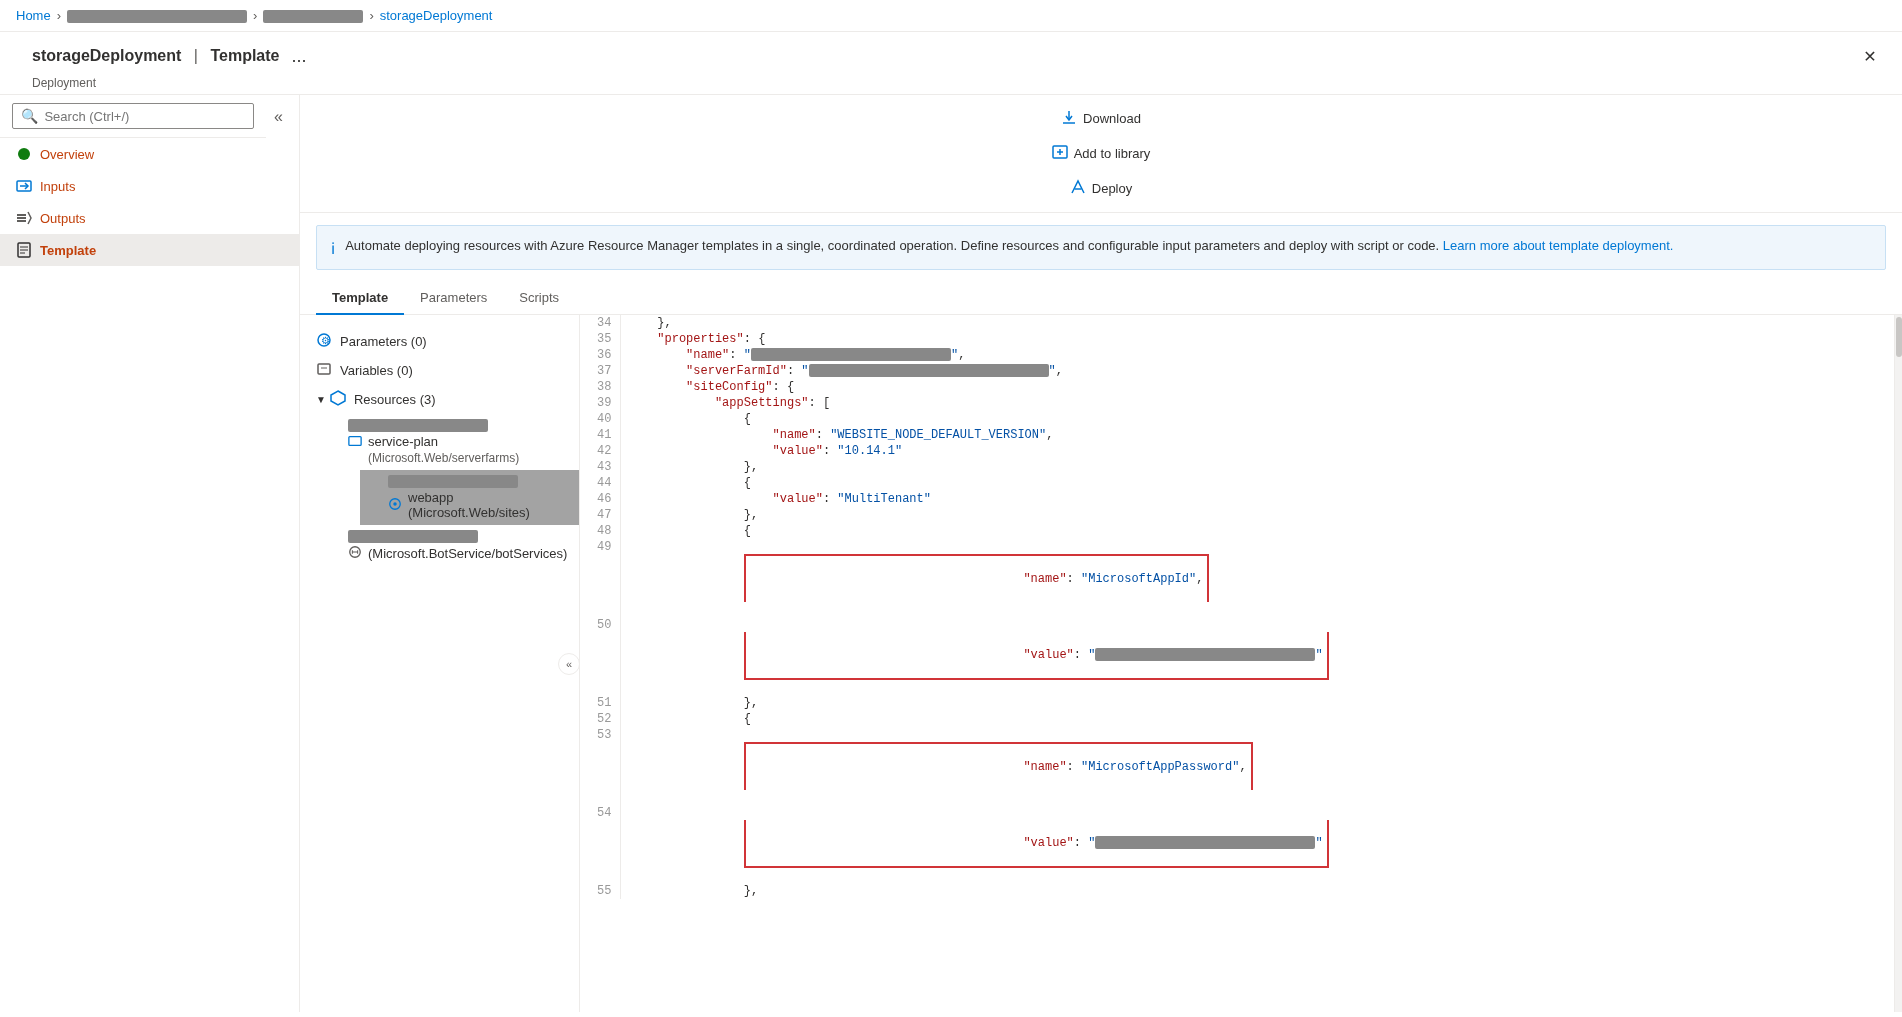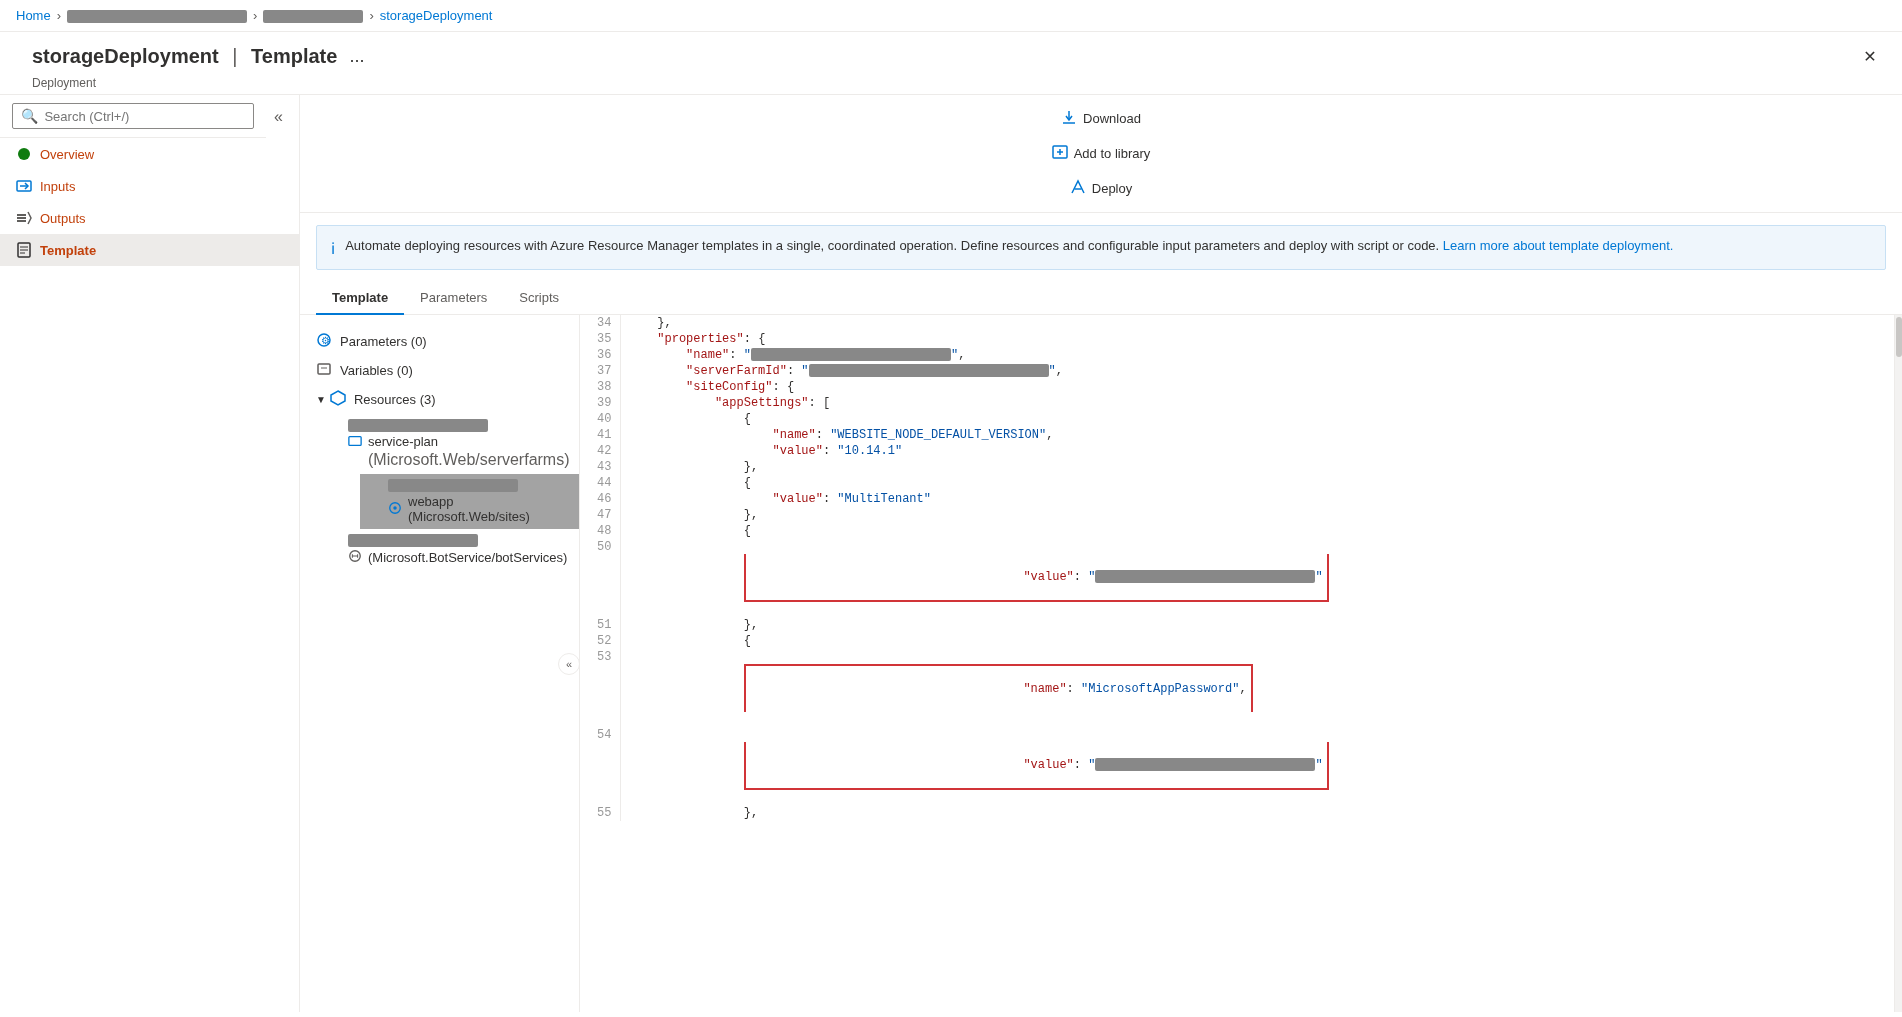--- a/index.html
+++ b/index.html
@@ -5,21 +5,21 @@
     * { box-sizing: border-box; margin: 0; padding: 0; }
     body { font-family: 'Segoe UI', Arial, sans-serif; font-size: 13px; color: #323130; background: #fff; height: 1017px; overflow: hidden; }
 
     
     .breadcrumb { display: flex; align-items: center; padding: 8px 16px; font-size: 13px; color: #323130; background: #fff; border-bottom: 1px solid #edebe9; }
     .breadcrumb a { color: #0078d4; text-decoration: none; }
     .breadcrumb .sep { margin: 0 6px; color: #605e5c; }
 
     
     .page-header { display: flex; align-items: center; padding: 8px 16px 4px 16px; }
-    .page-title { font-size: 20px; font-weight: 600; color: #323130; }
+    .page-title { font-size: 16px; font-weight: 600; color: #323130; }
     .page-subtitle { font-size: 12px; color: #605e5c; padding-left: 16px; padding-bottom: 4px; }
     .more-btn { margin-left: 12px; cursor: pointer; font-size: 18px; color: #323130; background: none; border: none; }
     .close-btn { margin-left: auto; cursor: pointer; font-size: 16px; color: #323130; background: none; border: none; width: 32px; height: 32px; display: flex; align-items: center; justify-content: center; }
 
     
     .main-layout { display: flex; height: calc(1017px - 100px); }
 
     
     .sidebar { width: 300px; min-width: 300px; border-right: 1px solid #edebe9; display: flex; flex-direction: column; }
     .search-box { padding: 8px 12px; border-bottom: 1px solid #edebe9; }
@@ -260,21 +260,21 @@
                 <span style="display:inline-block; background:#888; border-radius:2px; height:13px; width:140px;"></span>
               </div>
               <div style="display:flex; gap:6px; margin-top:2px;">
                 <span>
                   <svg width="14" height="14" viewBox="0 0 16 16">
                       <rect x="1" y="3" width="14" height="10" rx="1" fill="none" stroke="#0078d4" stroke-width="1.5"></rect>
                     </svg>
                 </span>
                 <span>service-plan</span>
               </div>
-              <div style="font-size:16px; color:#605e5c; padding-left:20px;">(Microsoft.Web/serverfarms)</div>
+              <div style="font-size:12px; color:#605e5c; padding-left:20px;">(Microsoft.Web/serverfarms)</div>
             </div>
 
             <div class="tree-item selected" style="padding-left:28px; flex-direction:column; align-items:flex-start;">
               <div style="display:flex; align-items:center; gap:6px;">
                 <span style="display:inline-block; background:#888; border-radius:2px; height:13px; width:130px;"></span>
               </div>
               <div style="display:flex; align-items:center; gap:6px; margin-top:2px;">
                 <span>
                   <svg width="14" height="14" viewBox="0 0 16 16">
                       <circle cx="8" cy="8" r="6" fill="none" stroke="#0078d4" stroke-width="1.5"></circle>
@@ -374,20 +374,28 @@
               <td class="line-num">47</td>
               <td class="line-content"><span class="punc">                },</span></td>
             </tr>
 
             <tr>
               <td class="line-num">48</td>
               <td class="line-content"><span class="punc">                {</span></td>
             </tr>
 
             <tr>
+              <td class="line-num">49</td>
+              <td class="line-content" style="position:relative;">
+                <div style="border:2px solid #d13438; border-bottom:none; padding:2px 4px; display:inline-block; min-width:420px;">
+                  <span class="punc">                    </span><span class="key">"name"</span><span class="punc">: </span><span class="str">"MicrosoftAppId"</span><span class="punc">,</span>
+                </div>
+              </td>
+            </tr>
+            <tr>
               <td class="line-num">50</td>
               <td class="line-content" style="position:relative;">
                 <div style="border:2px solid #d13438; border-top:none; padding:2px 4px; display:inline-block; min-width:420px;">
                   <span class="punc">                    </span><span class="key">"value"</span><span class="punc">: </span><span class="str">"</span><span class="redacted-bar" style="width:220px; background:#888;"></span><span class="str">"</span>
                 </div>
               </td>
             </tr>
 
             <tr>
               <td class="line-num">51</td>

